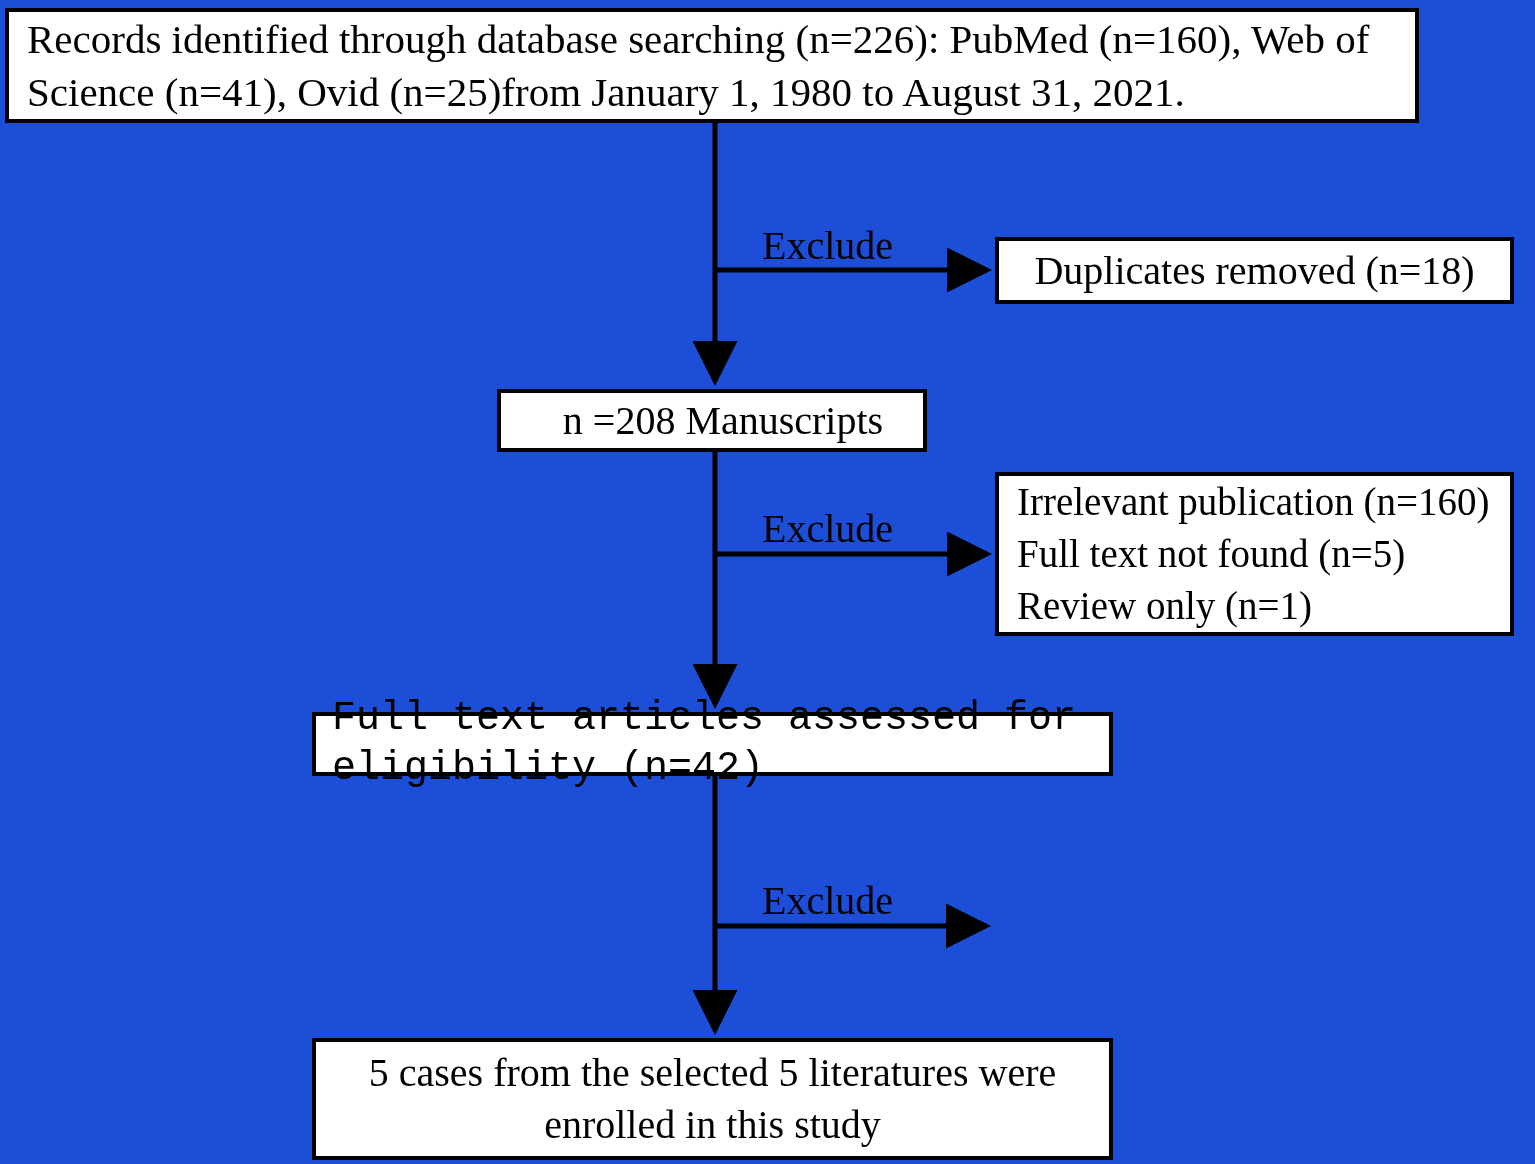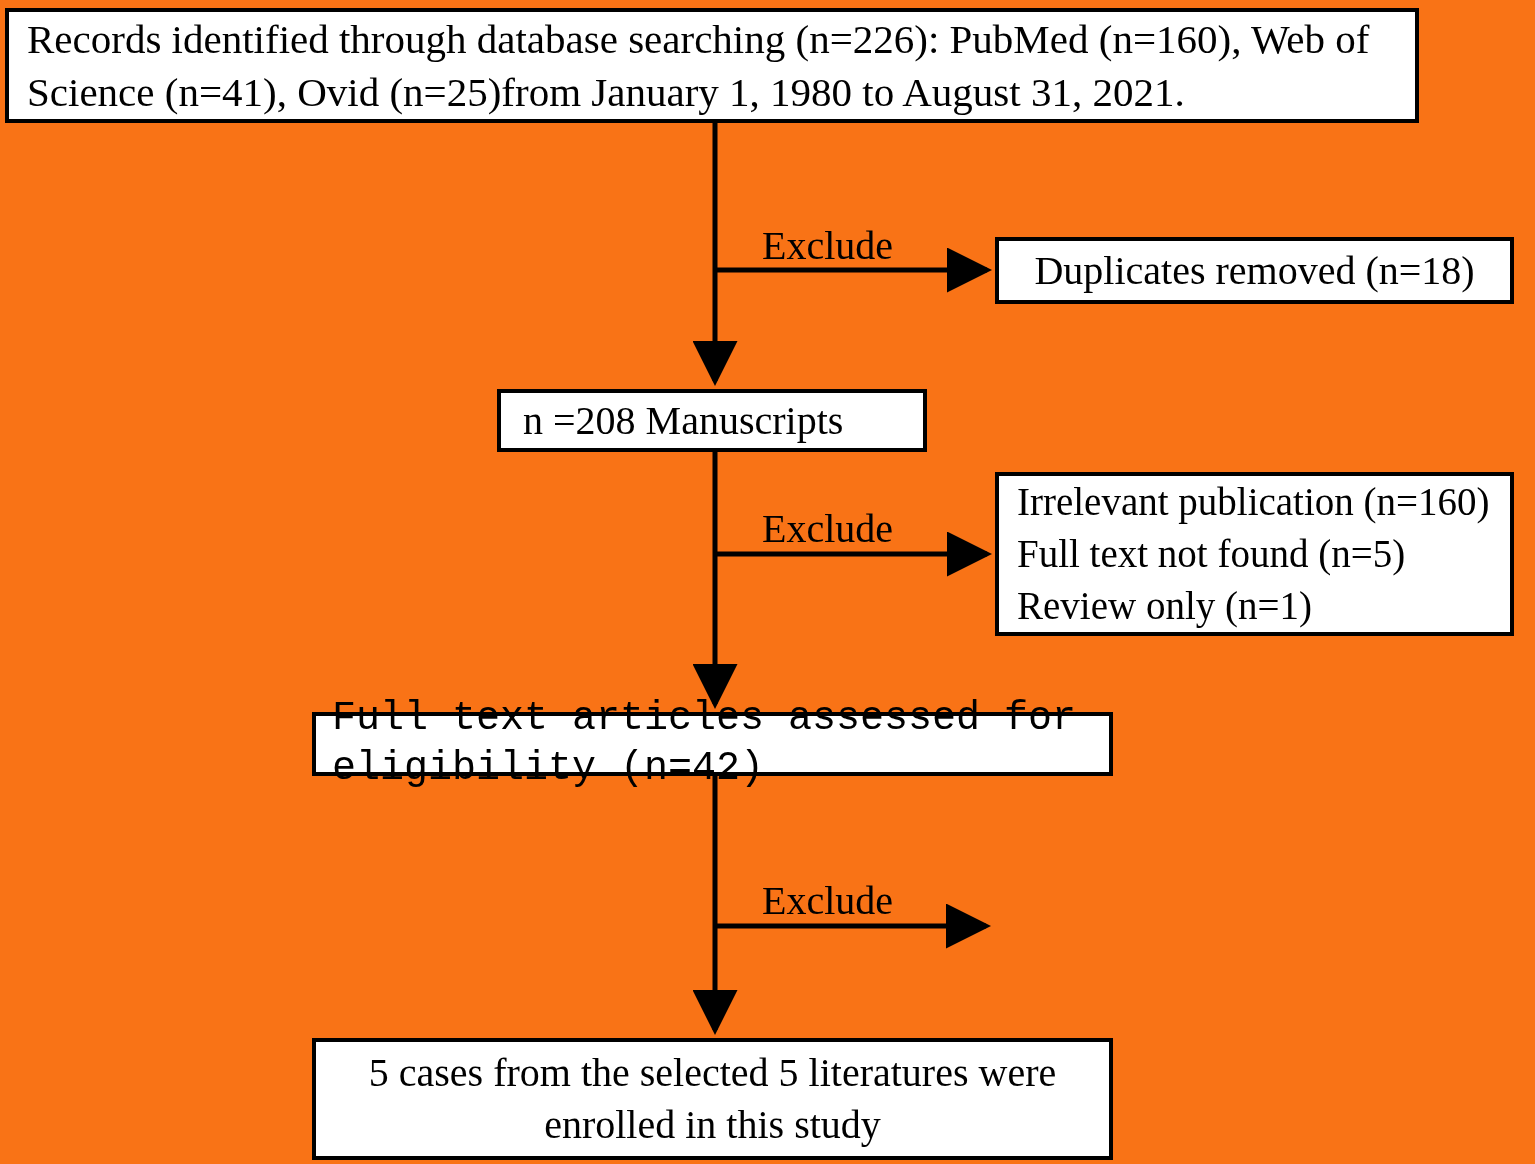--- a/index.html
+++ b/index.html
@@ -4,21 +4,21 @@
 <style>
   html, body {
     margin: 0;
     padding: 0;
     background: #ffffff;
   }
   #flow-root {
     position: relative;
     width: 1535px;
     height: 1164px;
-    background: #f97316;
+    background: #1d4ed8;
     font-family: "Liberation Serif", "DejaVu Serif", serif;
     color: #000000;
     overflow: hidden;
   }
   svg#connectors {
     position: absolute;
     left: 0;
     top: 0;
     width: 1535px;
     height: 1164px;
@@ -52,21 +52,21 @@
   #node-duplicates {
     left: 995px; top: 237px; width: 519px; height: 67px;
     padding: 8px 10px;
   }
   #node-duplicates .node-text { font-size: 40px; }
 
   #node-manuscripts {
     left: 497px; top: 389px; width: 430px; height: 63px;
     padding: 0 0 0 22px;
   }
-  #node-manuscripts .node-text { text-align: left; font-size: 40px; }
+  #node-manuscripts .node-text { text-align: center; font-size: 40px; }
 
   #node-exclusions {
     left: 995px; top: 472px; width: 519px; height: 164px;
     padding: 2px 8px 2px 18px;
   }
   #node-exclusions .node-text { text-align: left; font-size: 39px; line-height: 1.33; }
 
   #node-eligibility {
     left: 312px; top: 712px; width: 801px; height: 64px;
     padding: 0 0 0 16px;

